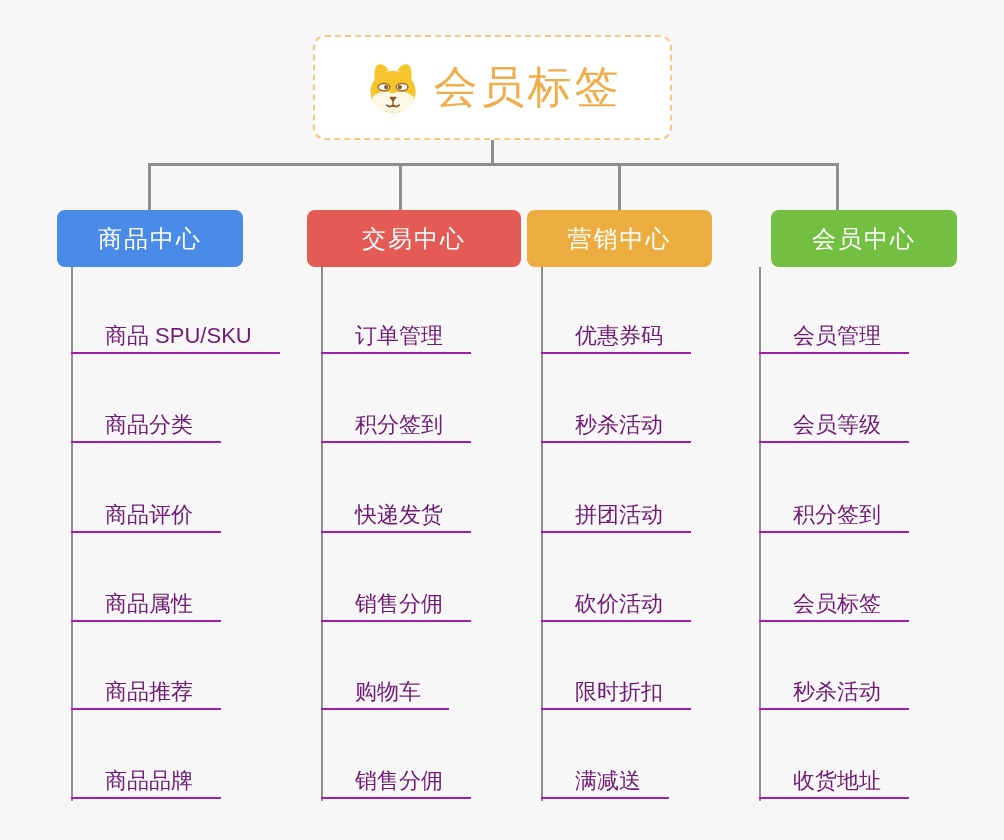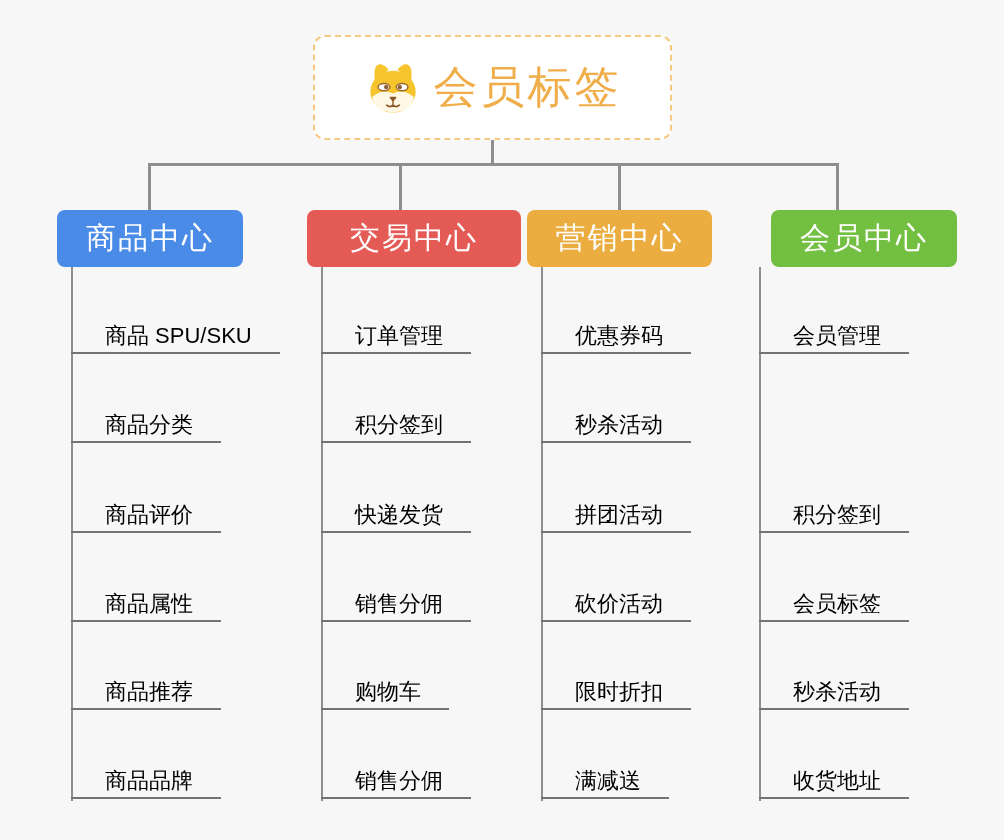--- a/index.html
+++ b/index.html
@@ -45,21 +45,21 @@
   .drop1 { left: 399px; }
   .drop2 { left: 618px; }
   .drop3 { left: 836px; }
 
   
   .branch-box {
     position: absolute;
     top: 210px; height: 57px;
     border-radius: 8px;
     color: #FFFFFF;
-    font-size: 30px;
+    font-size: 24px;
     letter-spacing: 2px;
     display: flex;
     align-items: center;
     justify-content: center;
     white-space: nowrap;
   }
   .bbox0 { left: 57px;  width: 186px; }
   .bbox1 { left: 307px; width: 214px; }
   .bbox2 { left: 527px; width: 185px; }
   .bbox3 { left: 771px; width: 186px; }
@@ -74,23 +74,23 @@
   .trunk0 { left: 71px; }
   .trunk1 { left: 321px; }
   .trunk2 { left: 541px; }
   .trunk3 { left: 759px; }
 
   
   .leaf {
     position: absolute;
     font-size: 22px;
     line-height: 28px;
-    color: #000000;
+    color: #701a75;
     padding: 0 28px 2px 34px;
-    border-bottom: 2px solid #737373;
+    border-bottom: 2px solid #a21caf;
     white-space: nowrap;
   }
   .lcol0 { left: 71px; }
   .lcol1 { left: 321px; }
   .lcol2 { left: 541px; }
   .lcol3 { left: 759px; }
   .lrow0 { top: 322px; }
   .lrow1 { top: 411px; }
   .lrow2 { top: 501px; }
   .lrow3 { top: 590px; }
@@ -151,18 +151,19 @@
   <div class="leaf lcol2 lrow0">优惠券码</div>
   <div class="leaf lcol2 lrow1">秒杀活动</div>
   <div class="leaf lcol2 lrow2">拼团活动</div>
   <div class="leaf lcol2 lrow4">限时折扣</div>
   <div class="leaf lcol2 lrow3">砍价活动</div>
   <div class="leaf lcol2 lrow5">满减送</div>
 
   <div class="branch-box bbox3" style="background-color: rgb(115, 191, 65);">会员中心</div>
   <div class="trunk trunk3"></div>
   <div class="leaf lcol3 lrow0">会员管理</div>
+  <div class="leaf lcol3 lrow1">会员等级</div>
   <div class="leaf lcol3 lrow2">积分签到</div>
   <div class="leaf lcol3 lrow3">会员标签</div>
   <div class="leaf lcol3 lrow4">秒杀活动</div>
   <div class="leaf lcol3 lrow5">收货地址</div>
 
 </div>
 
 </body></html>

